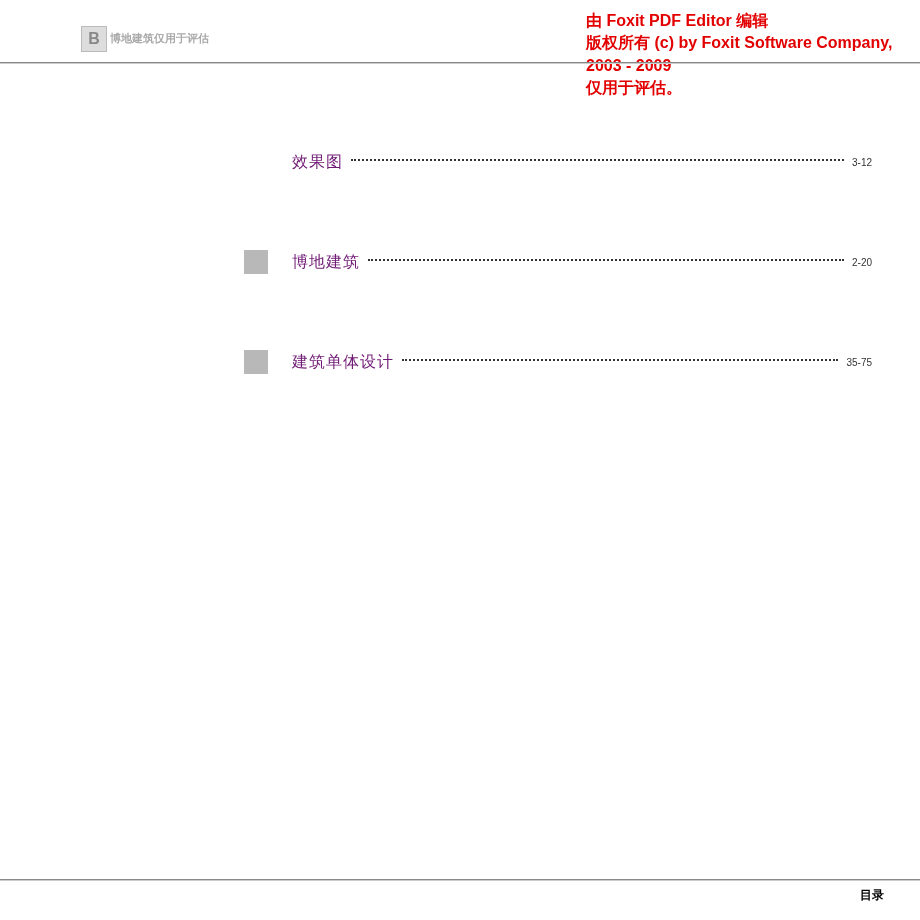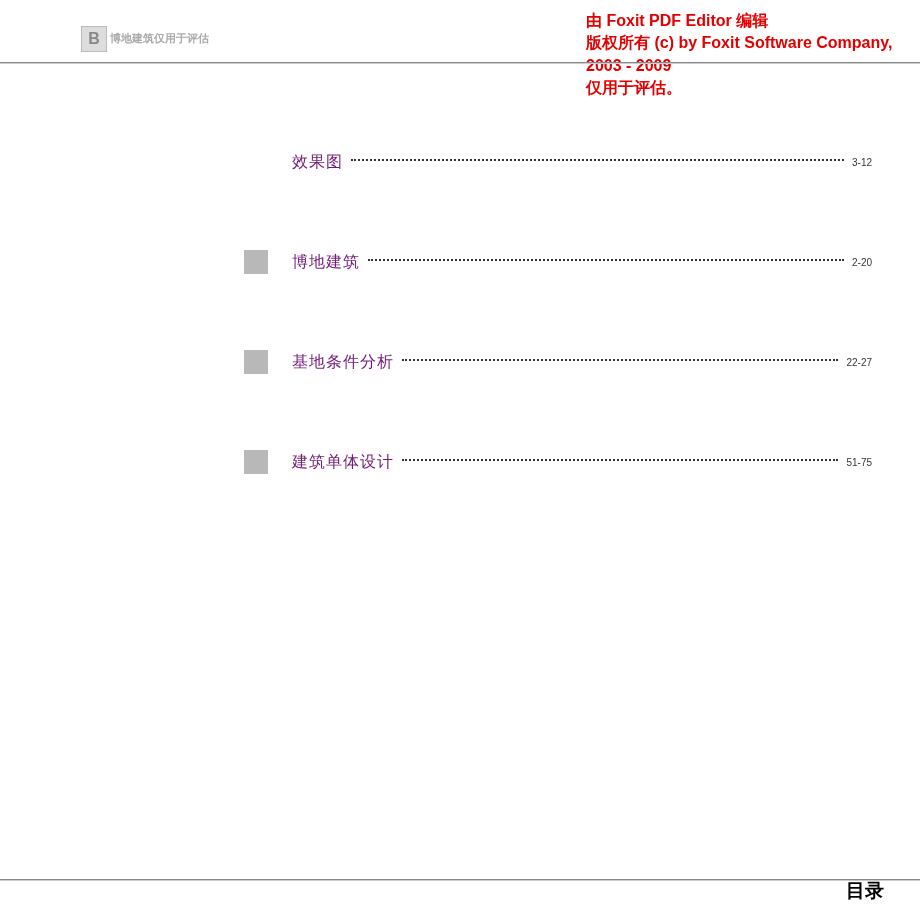--- a/index.html
+++ b/index.html
@@ -106,21 +106,21 @@
     .toc-page {
       font-size: 10px;
       color: #333;
       white-space: nowrap;
       flex-shrink: 0;
     }
     .footer-label {
       position: absolute;
       bottom: 16px;
       right: 36px;
-      font-size: 19px;
+      font-size: 12px;
       color: #000;
       font-weight: bold;
     }
   </style>
 </head>
 <body>
 
 <div class="logo">
   <div class="logo-box">B</div>
   <div class="logo-text">
@@ -145,27 +145,21 @@
     <span class="toc-page">3-12</span>
   </div>
   <div class="toc-row">
     <div class="bullet-box"></div>
     <span class="toc-title">博地建筑</span>
     <span class="toc-dots"></span>
     <span class="toc-page">2-20</span>
   </div>
   <div class="toc-row">
     <div class="bullet-box"></div>
-    <span class="toc-title">基地条件分析</span>
-    <span class="toc-dots"></span>
-    <span class="toc-page">22-27</span>
-  </div>
-  <div class="toc-row">
-    <div class="bullet-box"></div>
     <span class="toc-title">建筑单体设计</span>
     <span class="toc-dots"></span>
-    <span class="toc-page">51-75</span>
+    <span class="toc-page">35-75</span>
   </div>
 </div>
 
 <div class="bottom-border"></div>
 
 <div class="footer-label">目录</div>
 
 </body></html>

